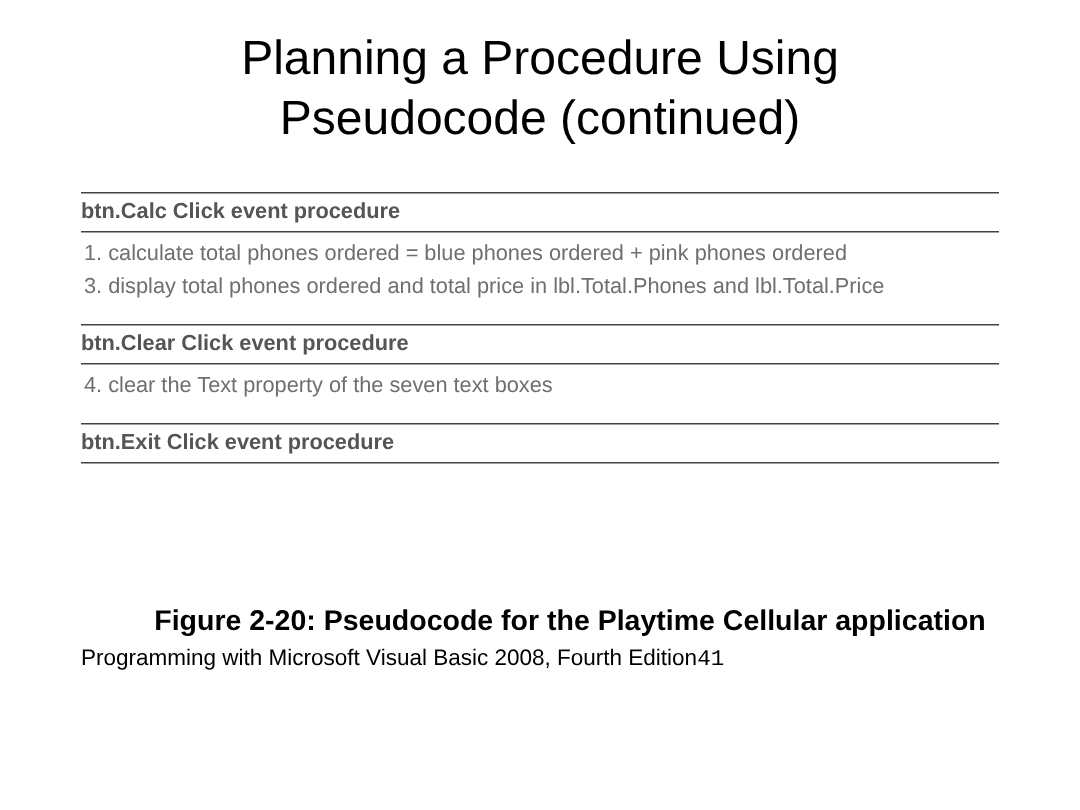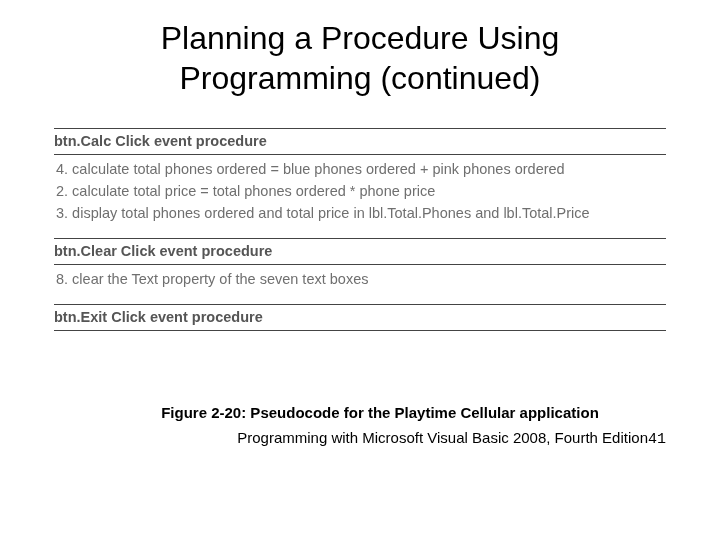--- a/index.html
+++ b/index.html
@@ -57,62 +57,61 @@
   .proc-steps li {
     margin: 1px 0;
     color: #6f6f6f;
   }
   .caption {
     position: absolute;
     top: 404px;
     left: 16px;
     right: 0;
     text-align: center;
-    font-size: 15px;
+    font-size: 19px;
     font-weight: 700;
     margin-left: 24px;
   }
   .footer {
     position: absolute;
     bottom: 24px;
     left: 54px;
     right: 54px;
     font-size: 15px;
     display: flex;
-    justify-content: flex-end;
+    justify-content: flex-start;
     align-items: baseline;
   }
   .footer-text { font-weight: 400; }
   .page-num { font-weight: 400; font-family: Liberation Mono, monospace; }
 </style>
 </head>
 <body>
 
 <div class="slide">
 
   <div class="title">
     <span>Planning a Procedure Using</span><br>
-    <span>Programming (continued)</span>
+    <span>Pseudocode (continued)</span>
   </div>
 
   <div class="figure-box">
 
     <div class="proc-group">
       <div class="proc-header">btn.Calc Click event procedure</div>
       <ul class="proc-steps">
-        <li>4. calculate total phones ordered = blue phones ordered + pink phones ordered</li>
-        <li>2. calculate total price = total phones ordered * phone price</li>
+        <li>1. calculate total phones ordered = blue phones ordered + pink phones ordered</li>
         <li>3. display total phones ordered and total price in lbl.Total.Phones and lbl.Total.Price</li>
       </ul>
     </div>
 
     <div class="proc-group">
       <div class="proc-header">btn.Clear Click event procedure</div>
       <ul class="proc-steps">
-        <li>8. clear the Text property of the seven text boxes</li>
+        <li>4. clear the Text property of the seven text boxes</li>
       </ul>
     </div>
 
     <div class="proc-group">
       <div class="proc-header">btn.Exit Click event procedure</div>
     </div>
 
   </div>
 
   <div class="caption">Figure 2-20: Pseudocode for the Playtime Cellular application</div>

